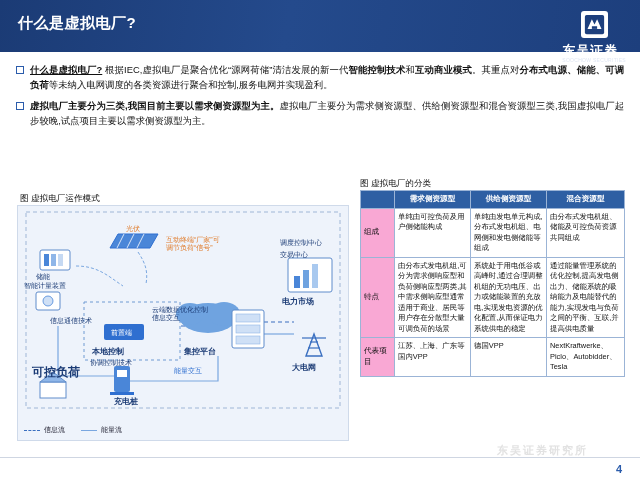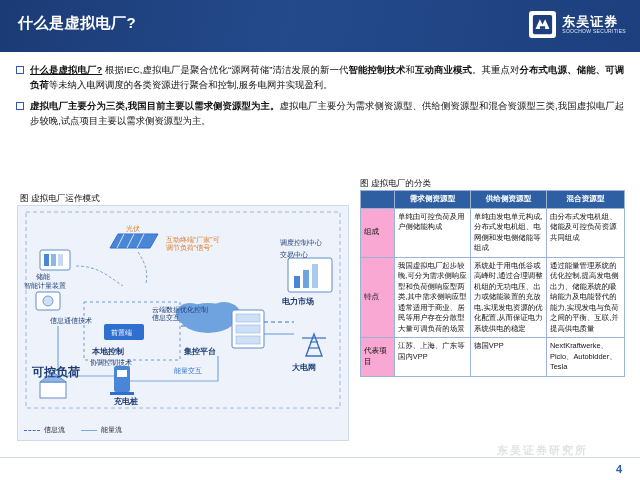--- a/index.html
+++ b/index.html
@@ -18,21 +18,21 @@
   }
   .header-accent{
     position:absolute;left:0;top:0;width:640px;height:52px;
     background:linear-gradient(100deg,#1b3b75 0%,#244a8c 45%,#1d3f7d 100%);
   }
   .header-title{
     position:absolute;left:18px;top:14px;
     font-size:15px;font-weight:bold;color:#ffffff;letter-spacing:.5px;
   }
   .logo-wrap{
-    position:absolute;right:14px;top:11px;display:flex;align-items:center;gap:6px;
+    position:absolute;right:14px;top:11px;display:flex;align-items:center;gap:6px;flex-direction:column;
   }
   .logo-mark{
     width:27px;height:27px;border-radius:3px;background:#ffffff;
     display:flex;align-items:center;justify-content:center;
   }
   .logo-mark svg{display:block;}
   .logo-text-cn{font-size:13px;font-weight:bold;color:#fff;line-height:13px;letter-spacing:1px;}
   .logo-text-en{font-size:5px;color:#dfe6f3;line-height:7px;letter-spacing:.3px;}
 
   
@@ -247,21 +247,21 @@
     </thead>
     <tbody>
       <tr>
         <td class="rowhead">组成</td>
         <td>单纯由可控负荷及用户侧储能构成</td>
         <td>单纯由发电单元构成,分布式发电机组、电网侧和发电侧储能等组成</td>
         <td>由分布式发电机组、储能及可控负荷资源共同组成</td>
       </tr>
       <tr>
         <td class="rowhead">特点</td>
-        <td>我国虚拟电厂起步较晚,可分为需求侧响应型和负荷侧响应型两类,其中需求侧响应型通常适用于商业、居民等用户存在分散型大量可调负荷的场景</td>
+        <td>由分布式发电机组,可分为需求侧响应型和负荷侧响应型两类,其中需求侧响应型通常适用于商业、居民等用户存在分散型大量可调负荷的场景</td>
         <td>系统处于用电低谷或高峰时,通过合理调整机组的无功电压、出力或储能装置的充放电,实现发电资源的优化配置,从而保证电力系统供电的稳定</td>
         <td>通过能量管理系统的优化控制,提高发电侧出力、储能系统的吸纳能力及电能替代的能力,实现发电与负荷之间的平衡、互联,并提高供电质量</td>
       </tr>
       <tr>
         <td class="rowhead">代表项目</td>
         <td>江苏、上海、广东等国内VPP</td>
         <td>德国VPP</td>
         <td>NextKraftwerke、Piclo、Autobidder、Tesla</td>
       </tr>
     </tbody>

